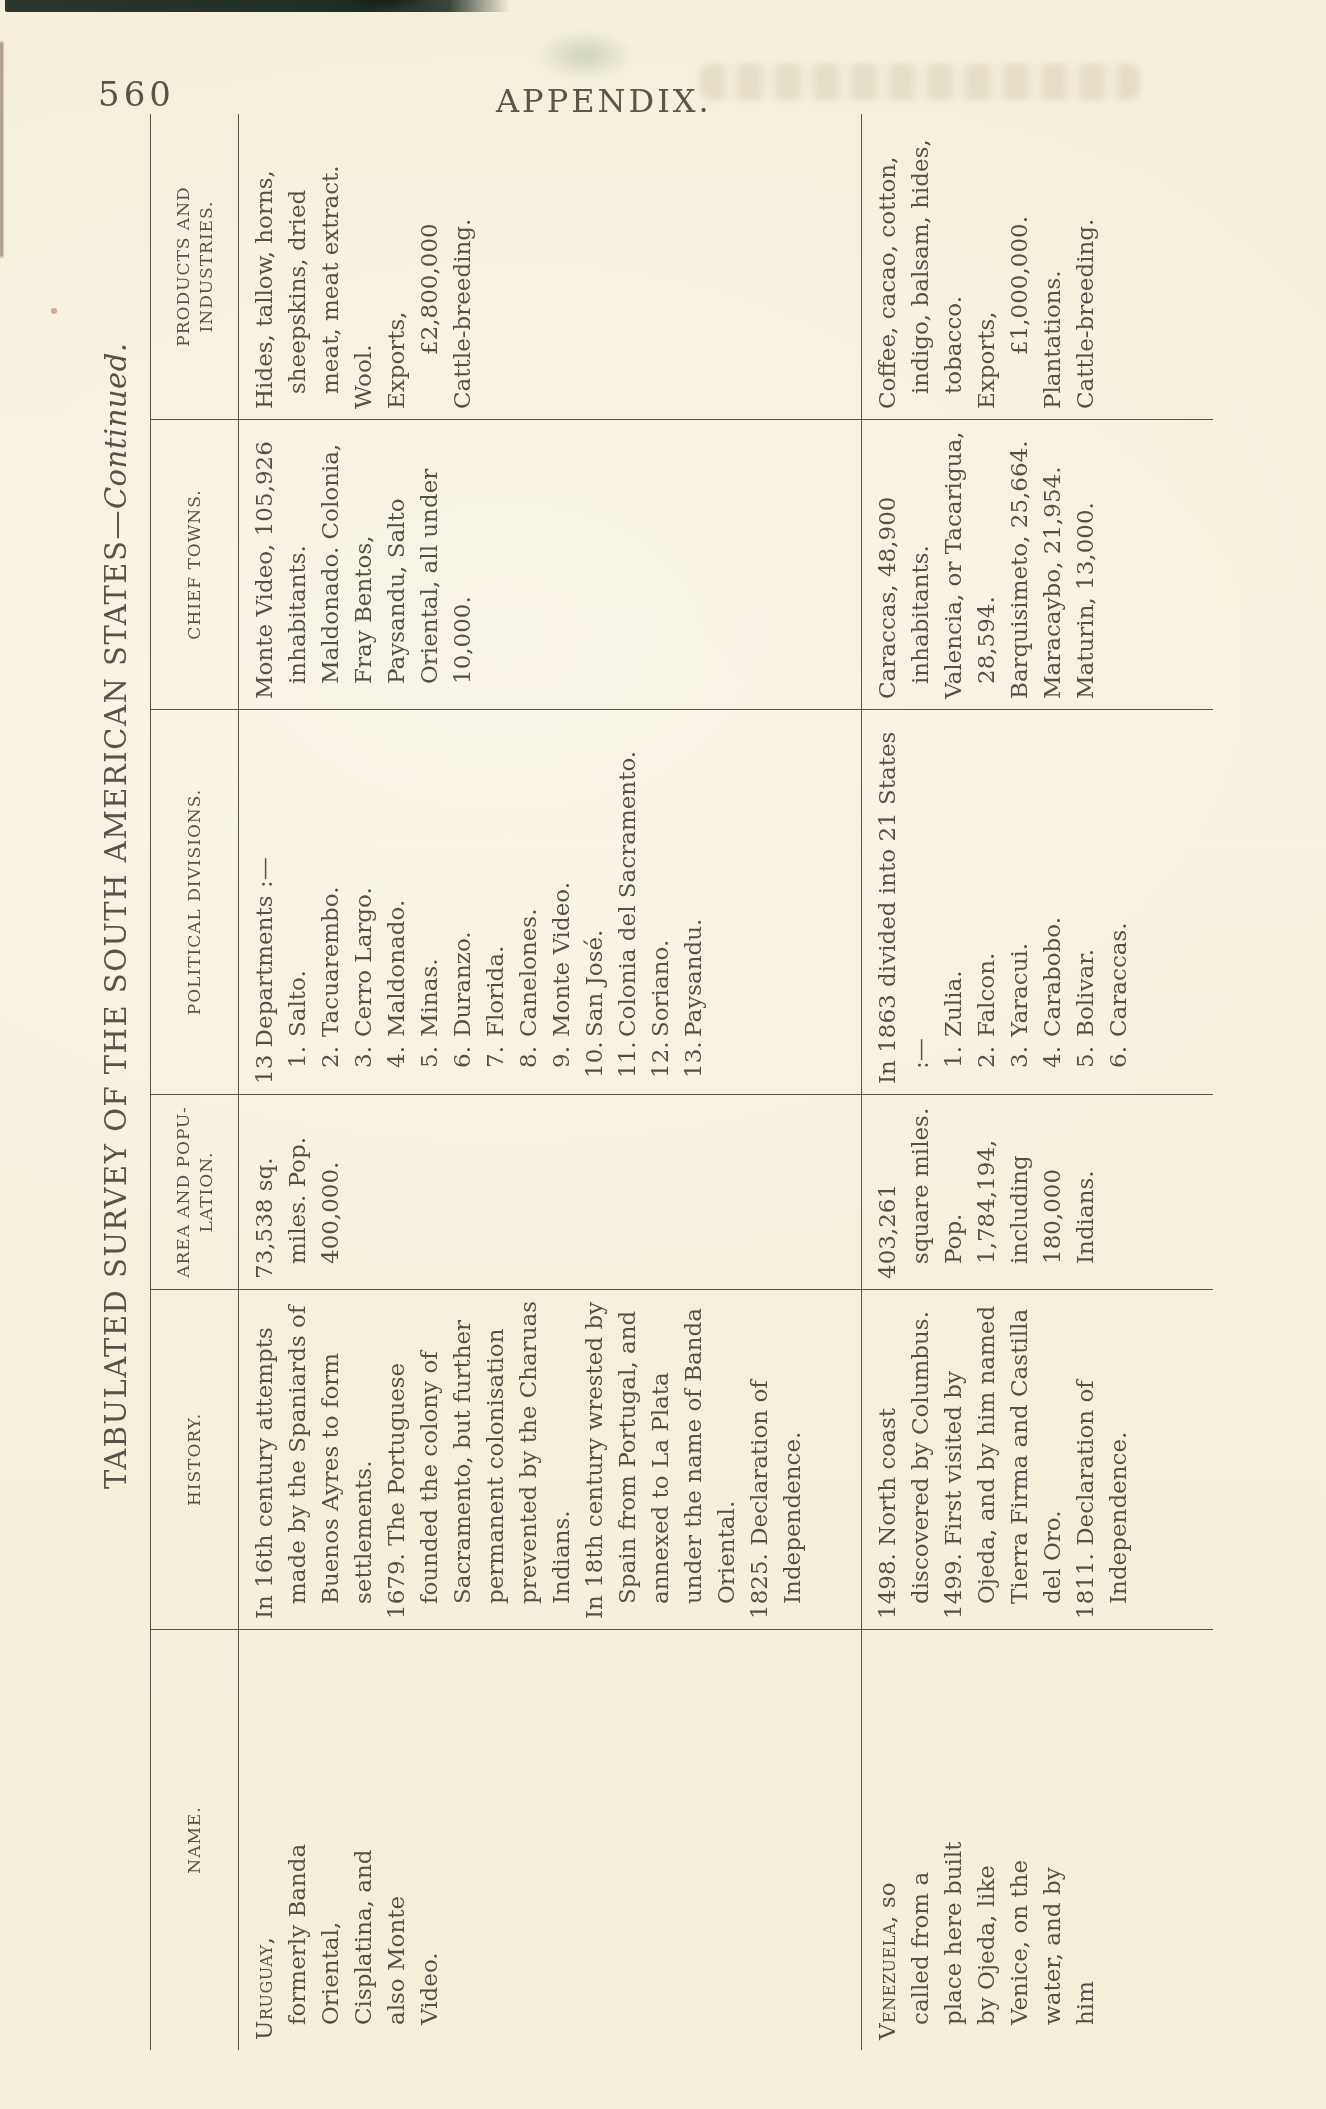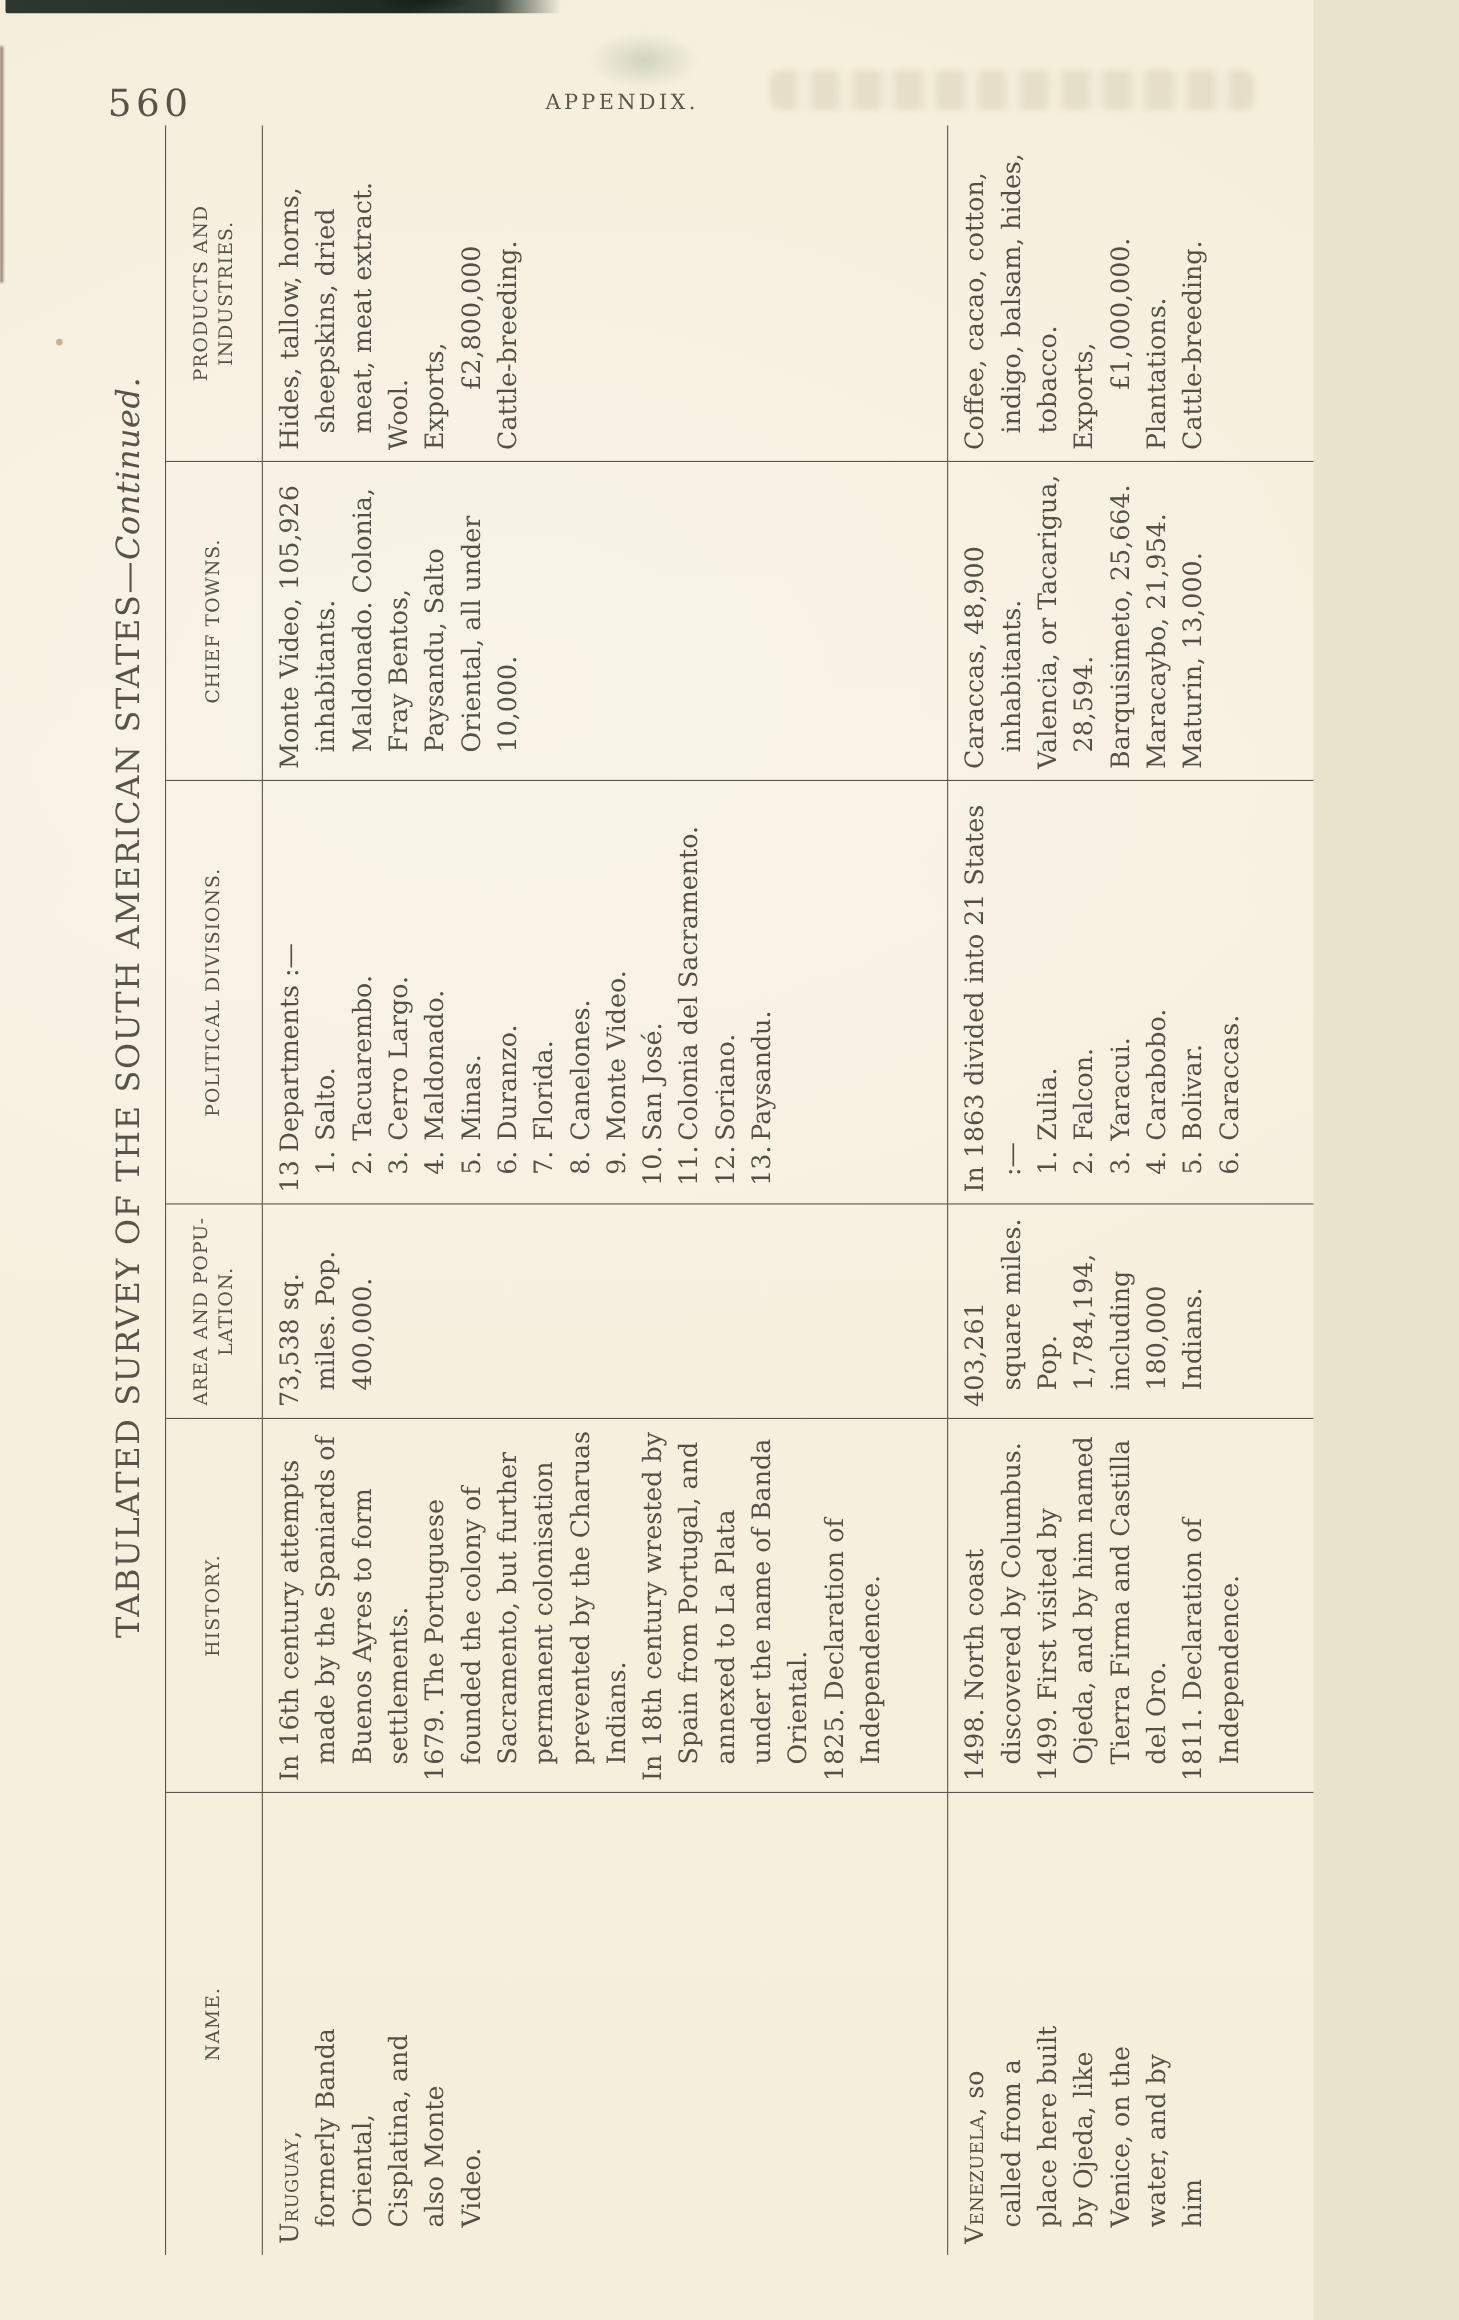--- a/index.html
+++ b/index.html
@@ -1,18 +1,18 @@
 <!DOCTYPE html>
 <html><head>
 <meta charset="utf-8">
 <style>
   html,body{margin:0;padding:0;background:#e9e2cd;}
   .page{
     position:relative;
-    width:1194px;height:2109px;
+    width:1326px;height:2109px;
     background:
       radial-gradient(1600px 1100px at 38% 30%, rgba(255,255,255,0.30), rgba(255,255,255,0) 70%),
       linear-gradient(180deg,#f4eeda 0%, #f6f0de 40%, #f5eedb 100%);
     overflow:hidden;
     font-family:"DejaVu Serif", serif;
     color:#545047;
   }
   
   .band-top{
     position:absolute;left:5px;top:0;width:505px;height:12px;
@@ -38,21 +38,21 @@
     filter:blur(3px);border-radius:10px;
   }
   .speck{position:absolute;width:6px;height:6px;border-radius:50%;background:rgba(150,90,50,0.45);}
   
   .page-number{
     position:absolute;left:98px;top:74px;
     font-size:34px;letter-spacing:4px;color:#585349;
   }
   .running-head{
     position:absolute;left:496px;top:82px;
-    font-size:19px;letter-spacing:3px;color:#5b564c;
+    font-size:32px;letter-spacing:3px;color:#5b564c;
   }
   
   .rot{
     position:absolute;left:95px;top:2109px;
     width:1995px;height:1230px;
     transform-origin:0 0;
     transform:rotate(-90deg);
   }
   .tbl-title{
     position:absolute;top:4px;left:620px;width:1140px;

